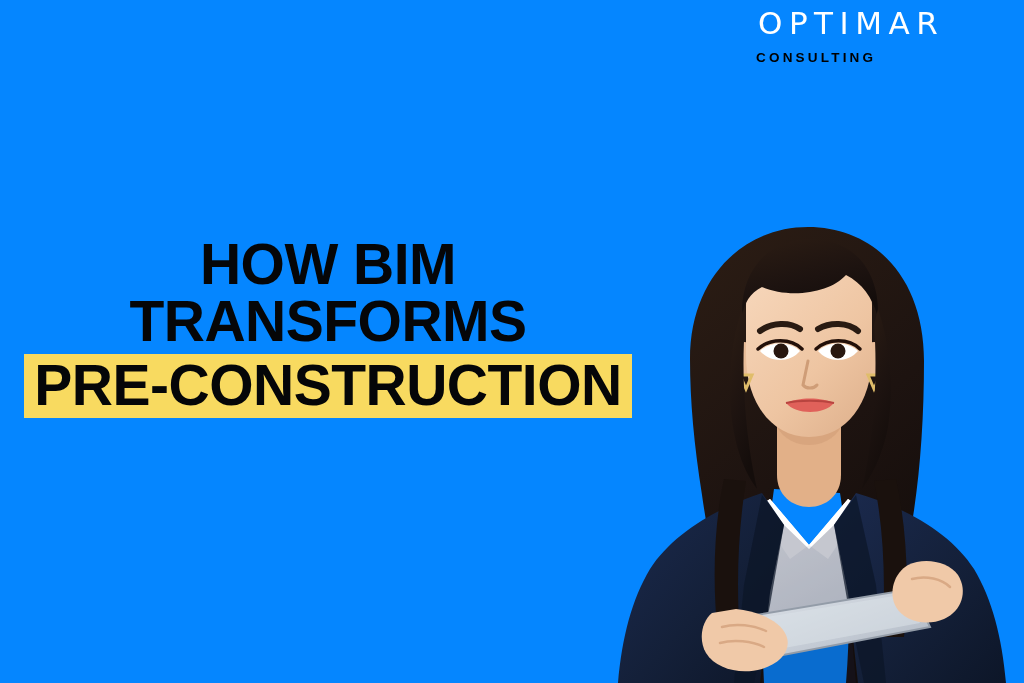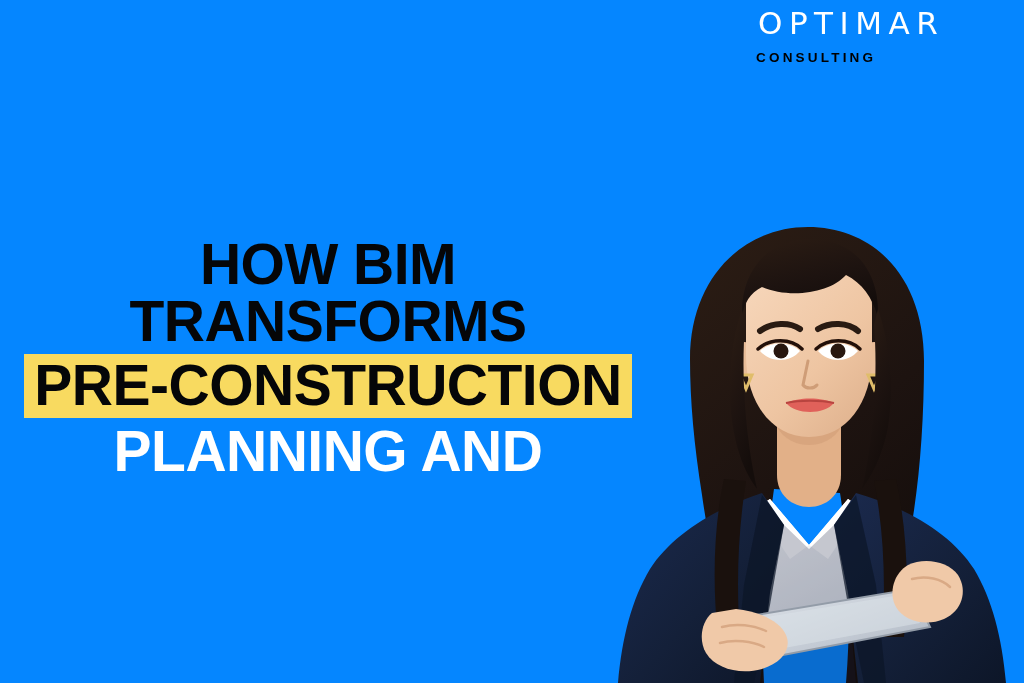--- a/index.html
+++ b/index.html
@@ -30,21 +30,21 @@
   .headline{
     position:absolute;left:0px;top:236px;width:656px;
     text-align:center;
     font-weight:700;
     font-size:57px;line-height:57px;
     letter-spacing:-0.5px;
   }
   .hl-line{display:block;white-space:nowrap;}
   .hl-dark{color:#050608;}
   .hl-white{color:#ffffff;}
-  .hl-hi-wrap{display:block;position:relative;margin:4px 0 5px 0;}
+  .hl-hi-wrap{display:block;position:relative;margin:4px 0 17px 0;}
   .hl-hi{
     display:inline-block;
     background:#f8da60;
     color:#050608;
     padding:5px 10px 7px 10px;
     line-height:52px;
   }
 
   
   .photo{position:absolute;right:0;bottom:0;width:430px;height:470px;}
@@ -59,21 +59,20 @@
     <div class="logo-word">OPTIMAR</div>
     <div class="logo-sub">CONSULTING</div>
   </div>
 
   <div class="headline">
     <span class="hl-line hl-dark">HOW BIM</span>
     <span class="hl-line hl-dark">TRANSFORMS</span>
     <span class="hl-hi-wrap">
       <span class="hl-hi">PRE-CONSTRUCTION</span>
     </span>
-    <span class="hl-line hl-white">PLANNING AND</span>
   </div>
 
   <div class="photo">
     <svg viewBox="0 0 430 470" xmlns="http://www.w3.org/2000/svg">
       <defs>
         <linearGradient id="blazerG" x1="0" y1="0" x2="1" y2="1">
           <stop offset="0%" stop-color="#1b2a4e"></stop>
           <stop offset="55%" stop-color="#142039"></stop>
           <stop offset="100%" stop-color="#0d1628"></stop>
         </linearGradient>

